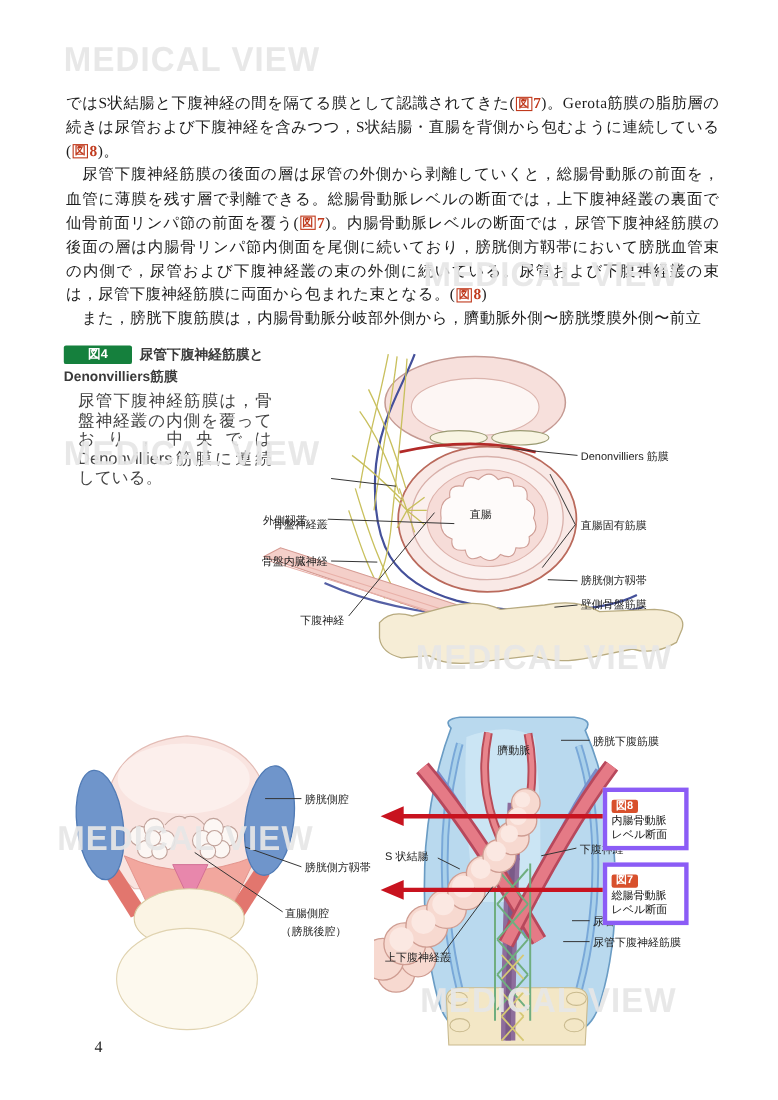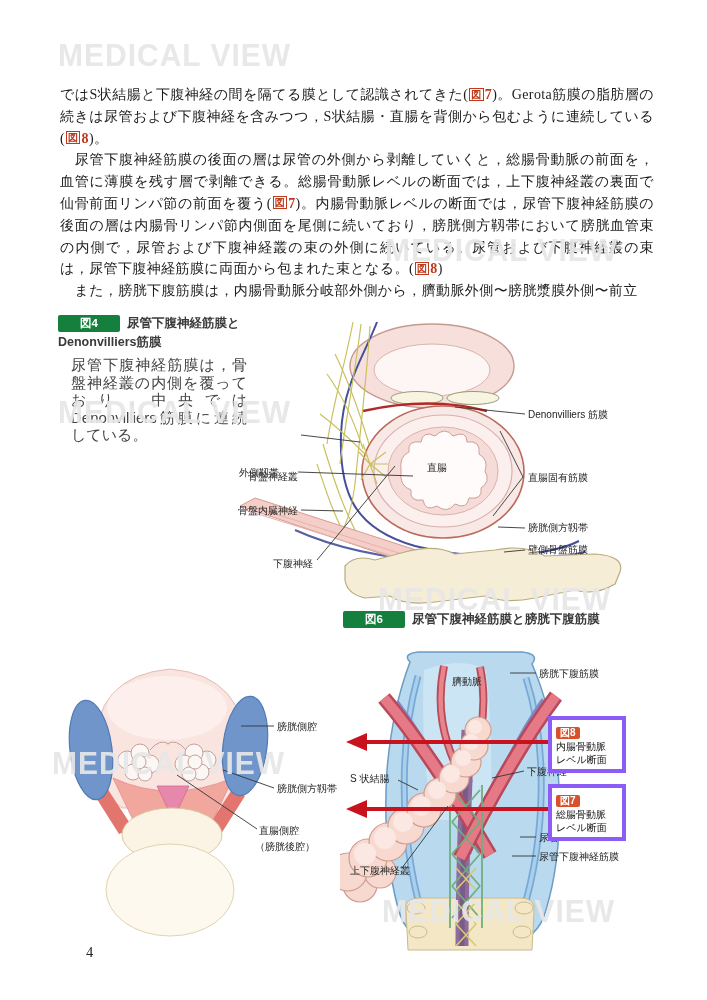--- a/index.html
+++ b/index.html
@@ -172,23 +172,20 @@
       </g>
     </svg>
 
     <div class="lbl" style="left:222px;top:110px;">膀胱側腔</div>
     <div class="lbl" style="left:222px;top:172px;">膀胱側方靱帯</div>
     <div class="lbl" style="left:204px;top:214px;">直腸側腔</div>
     <div class="lbl" style="left:200px;top:230px;">（膀胱後腔）</div>
   </div>
 
   <div class="figure" style="left:340px;top:610px;width:364px;height:378px;">
-    <div class="figheader">
-      <span class="figbadge">図6</span><span class="figtitle">尿管下腹神経筋膜と膀胱下腹筋膜</span>
-    </div>
 
     <svg class="figsvg" width="364" height="378" viewBox="0 0 364 378">
 
       <path d="M 118 42 L 106 56 M 146 42 L 152 56" stroke="#333" stroke-width="0.9" fill="none"></path>
 
       <path d="M 70 52 Q 62 44 78 42 L 182 42 Q 200 44 192 54 Q 212 100 218 160 Q 224 240 206 300
                Q 198 330 170 332 L 96 332 Q 66 330 58 298 Q 42 238 47 160 Q 52 100 70 52 Z" fill="#b9d9ee" stroke="#6a9cc4" stroke-width="1.5"></path>
       <path d="M 84 60 Q 122 46 146 60 Q 154 130 150 210 L 92 210 Q 80 130 84 60 Z" fill="#d2e8f6" opacity="0.75"></path>
 
       <path d="M 78 66 C 60 130 58 220 82 305" fill="none" stroke="#79a8d8" stroke-width="7"></path>

